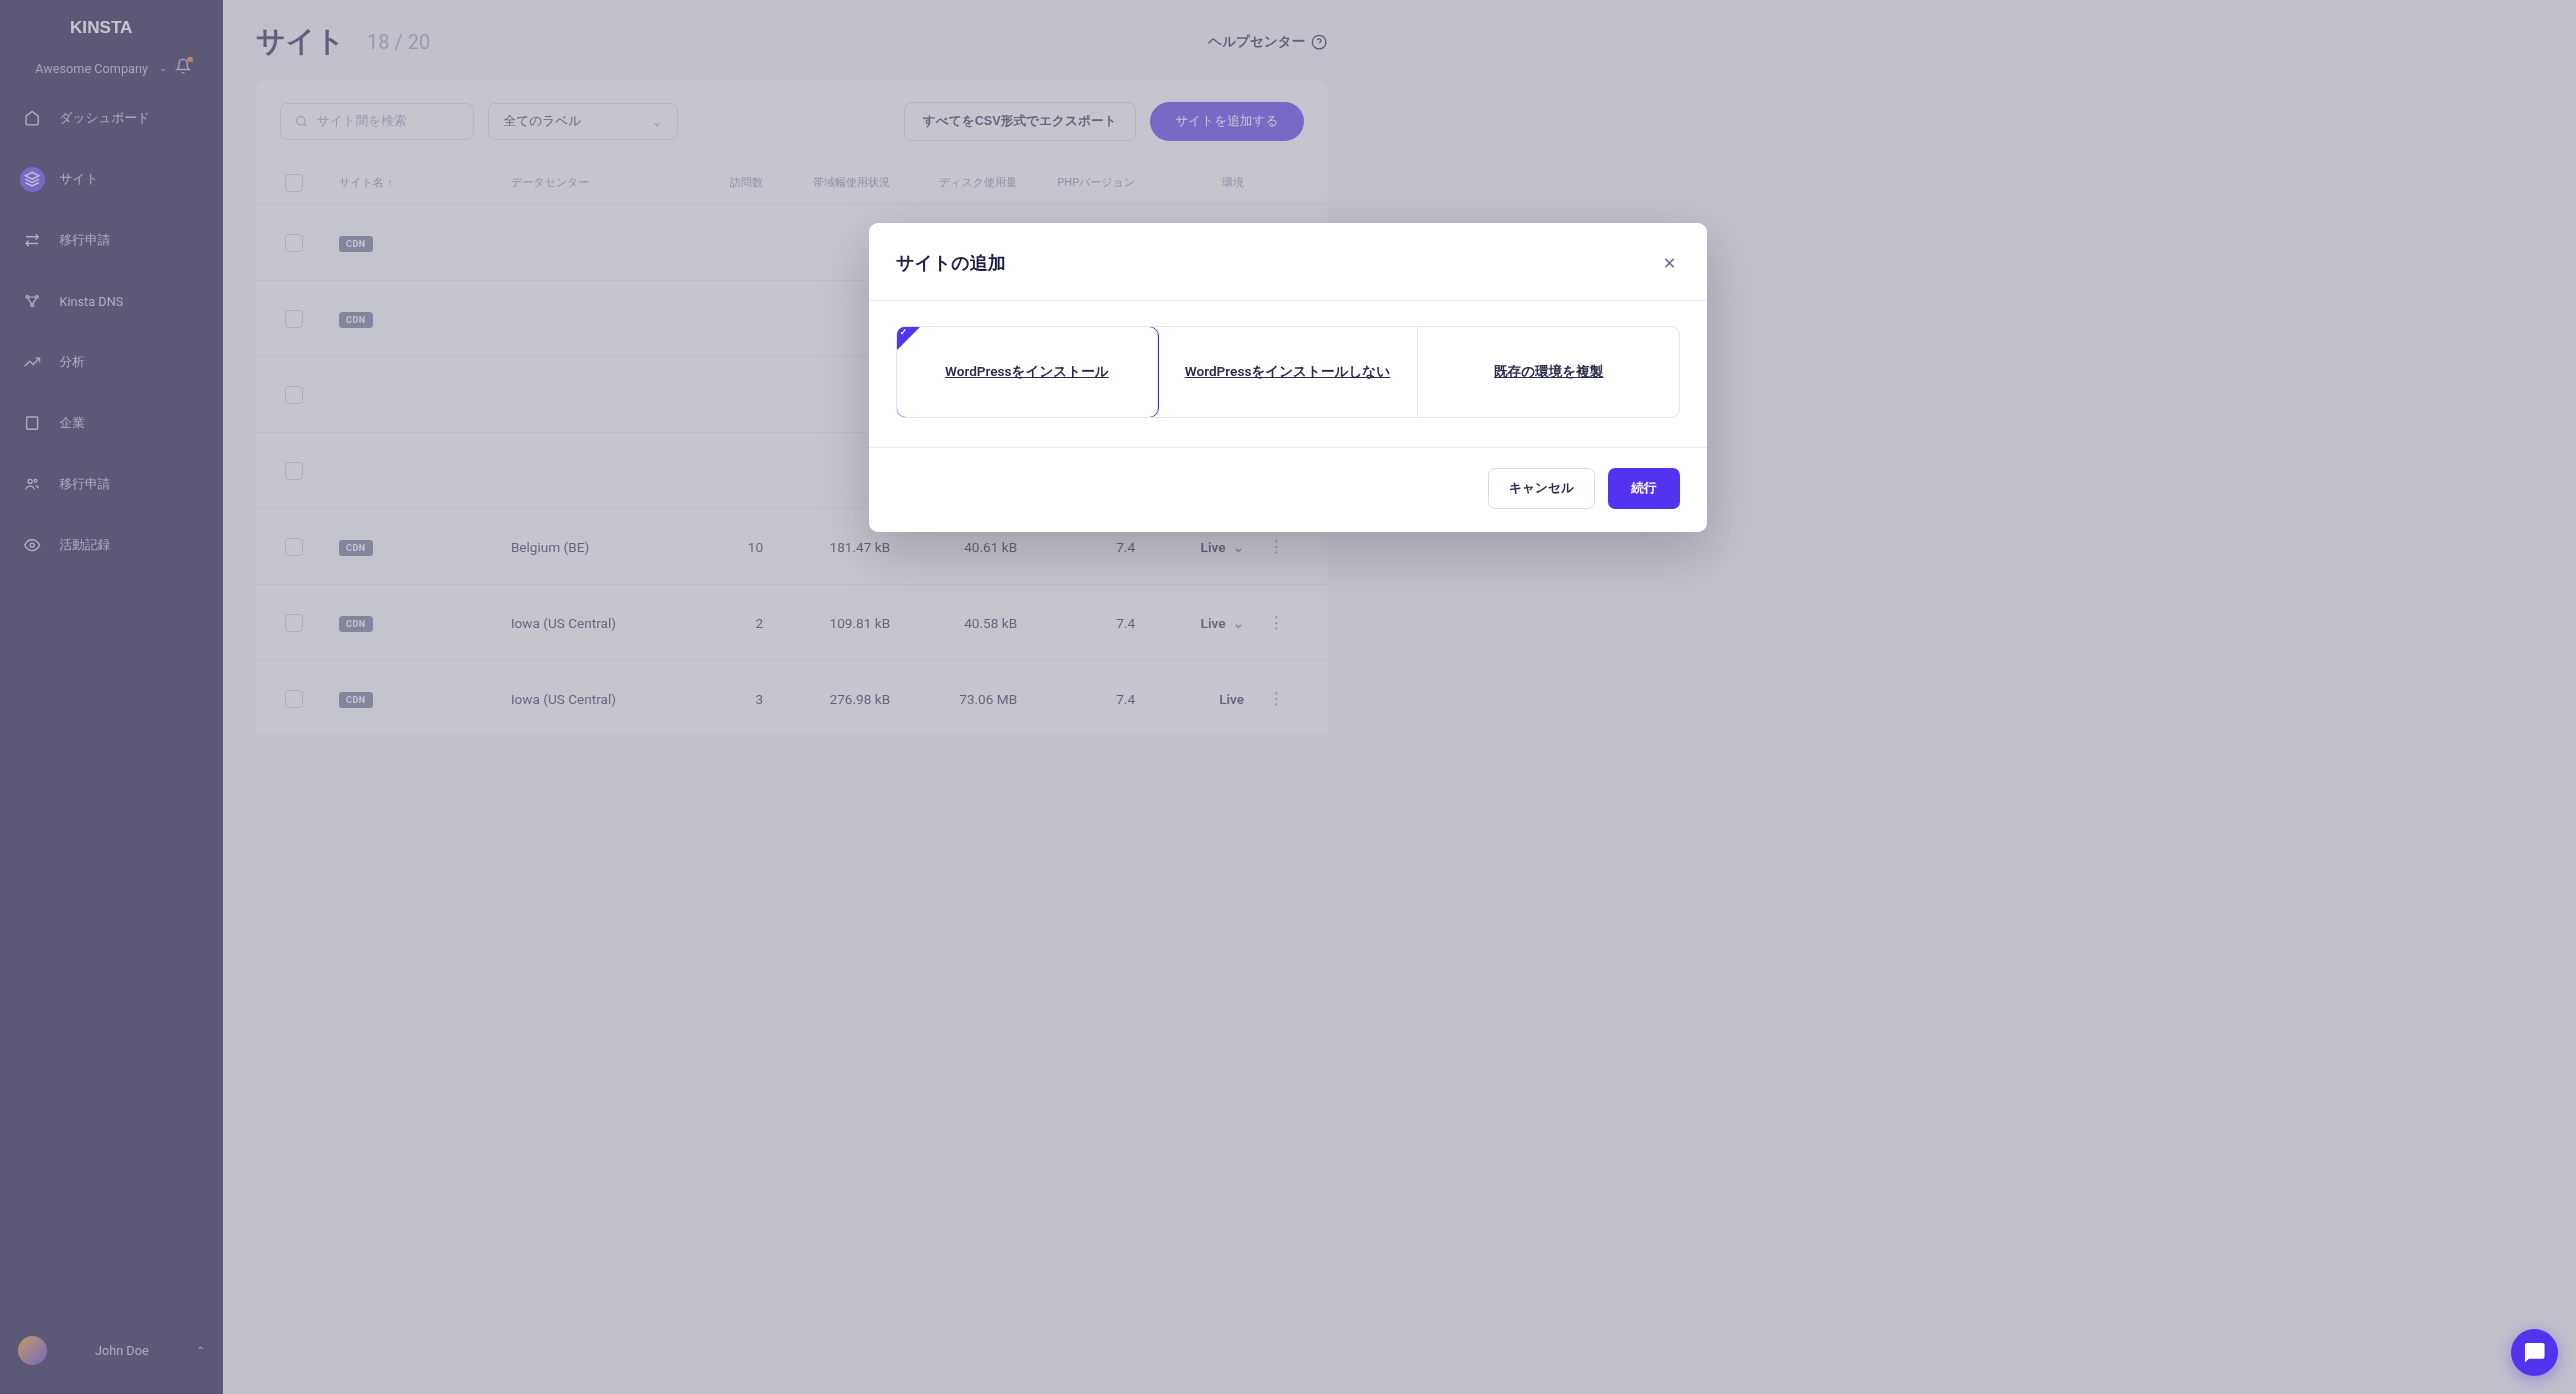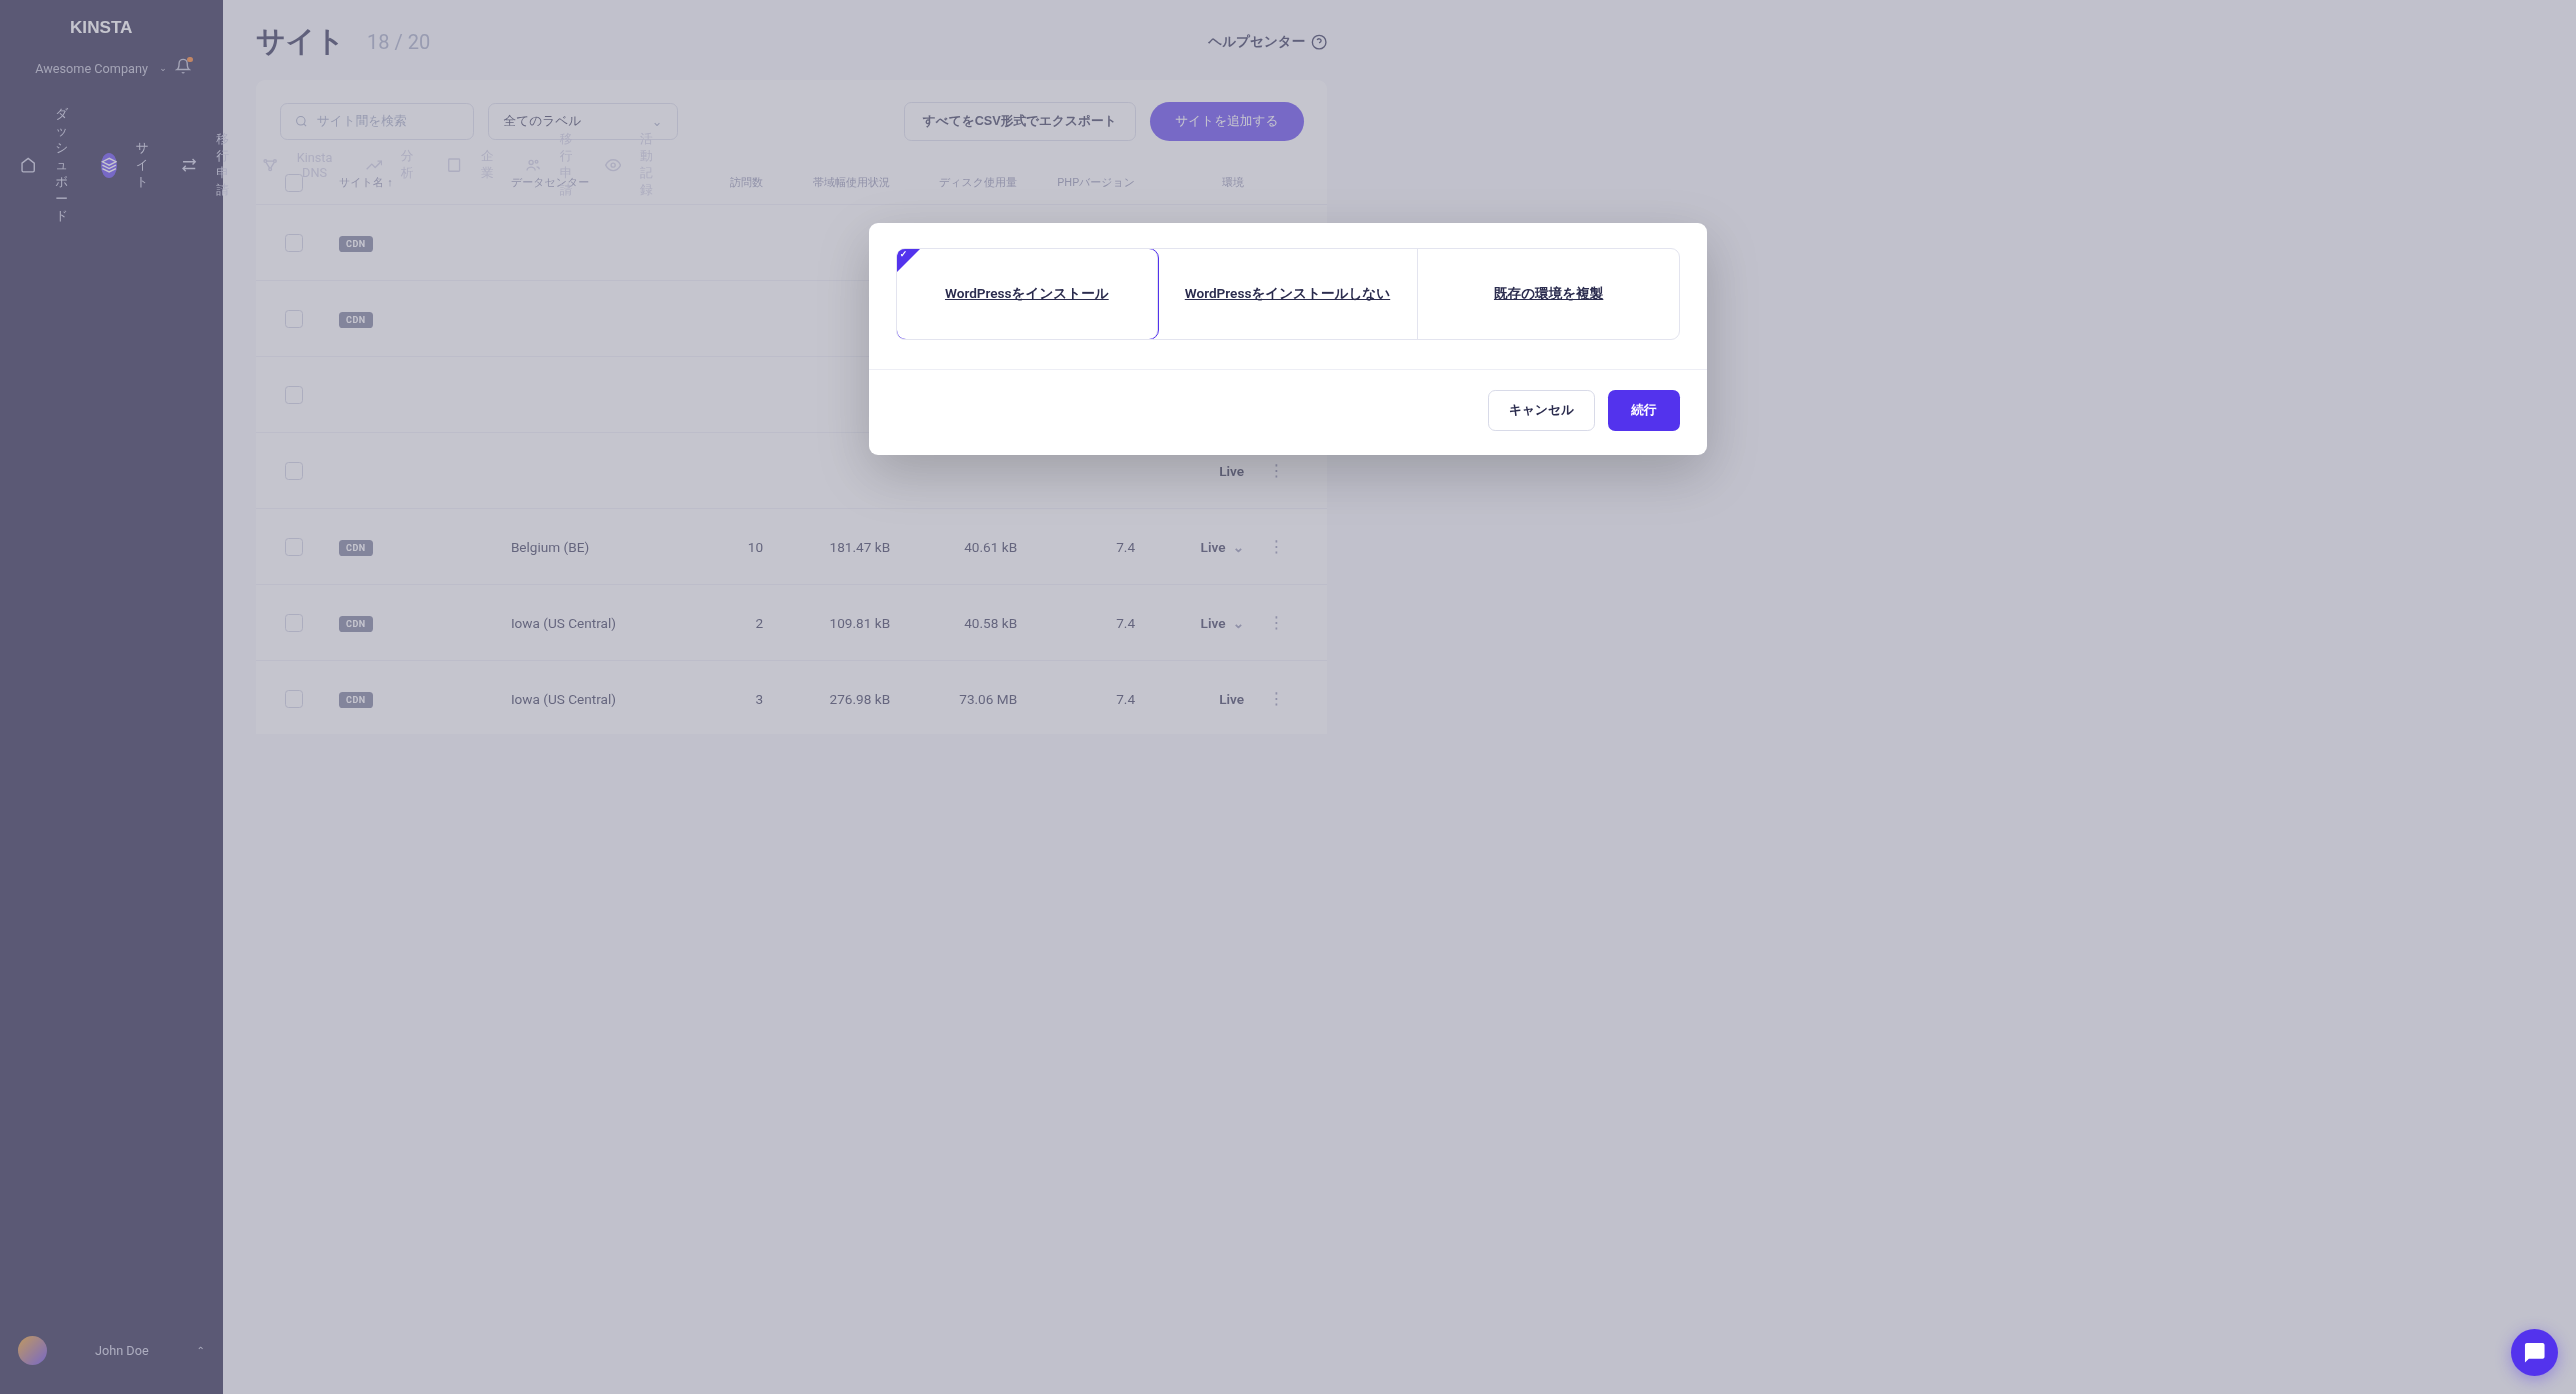--- a/index.html
+++ b/index.html
@@ -6,21 +6,21 @@
 body { font-family: -apple-system, BlinkMacSystemFont, "Segoe UI", Roboto, sans-serif; background: #f5f6fa; overflow: hidden; width: 1360px; height: 734px; position: relative; }
 
 .sidebar { position: fixed; left: 0; top: 0; width: 223px; height: 100%; background: #14103a; color: #fff; padding: 18px 0; display: flex; flex-direction: column; text-align: center; }
 .logo { padding: 0 18px 16.3px; }
 .logo svg { fill: #fff; }
 .company-row { display: flex; align-items: center; padding: 0 32px 18px; gap: 8px; }
 .company-name { font-size: 12.7px; color: #b8b8cc; flex: 1; }
 .company-chevron { color: #b8b8cc; font-size: 9px; }
 .bell-icon { color: #b8b8cc; position: relative; }
 .bell-dot { position: absolute; top: -1.8px; right: -1.8px; width: 5.4px; height: 5.4px; background: #F97316; border-radius: 50%; }
-.nav { display: flex; flex-direction: row; gap: 6px; padding: 0 9px; }
+.nav { display: flex; flex-direction: column; gap: 18px; padding: 0 9px; }
 .nav-item { display: flex; align-items: center; gap: 14.5px; padding: 9px 11px; border-radius: 5.4px; cursor: pointer; font-size: 12.7px; color: #cbcbe0; }
 .nav-item.active .nav-icon-wrap { background: #5333ed; }
 .nav-icon-wrap { width: 25px; height: 25px; display: flex; align-items: center; justify-content: center; border-radius: 50%; }
 .user-row { margin-top: auto; display: flex; align-items: center; gap: 11px; padding: 11px 18px; }
 .avatar { width: 29px; height: 29px; border-radius: 50%; background: linear-gradient(135deg, #f59e0b, #5333ed); }
 .user-name { font-size: 12.7px; color: #cbcbe0; flex: 1; }
 
 .main { margin-left: 223px; height: 100vh; display: flex; flex-direction: column; }
 .page-header { display: flex; align-items: center; padding: 22px 33px 18px; gap: 22px; }
 .page-title { font-size: 29px; font-weight: 700; color: #1f2048; }
@@ -312,20 +312,24 @@
     <div class="td env-cell">Live</div>
     <div class="td dots-btn">⋮</div>
   </div>
         </div>
     </div>
   </div>
 </div>
 
 <div class="overlay">
   <div class="modal">
+    <div class="modal-header">
+      <h2 class="modal-title">サイトの追加</h2>
+      <span class="modal-close">✕</span>
+    </div>
     <div class="modal-body">
       <div class="option-grid">
         <div class="option-card selected">
           <div class="option-check"></div>
           <span>WordPressをインストール</span>
         </div>
         <div class="option-card">
           <span>WordPressをインストールしない</span>
         </div>
         <div class="option-card">

